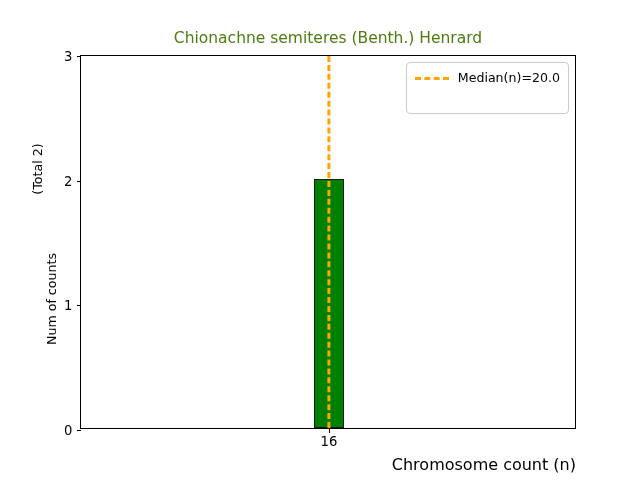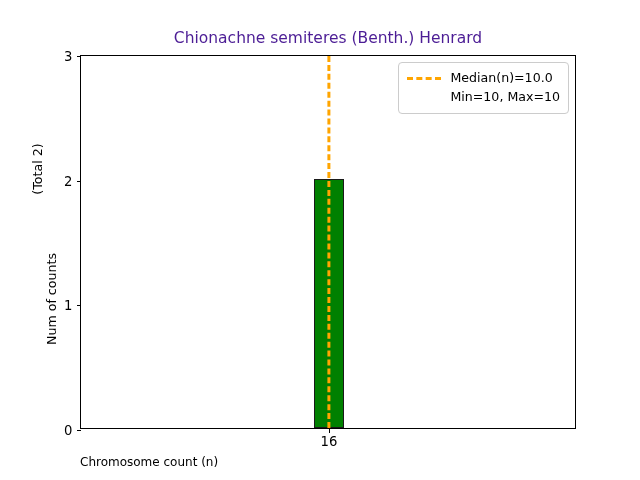--- a/index.html
+++ b/index.html
@@ -23,21 +23,21 @@
   }
 
   
   #chart-title {
     position: absolute;
     left: 80px;
     top: 29px;
     width: 496px;
     text-align: center;
     font-size: 15.5px;
-    color: #4c1d95;
+    color: #4d7c0f;
     white-space: nowrap;
   }
 
   
   #plot-area {
     position: absolute;
     left: 80px;
     top: 55px;
     width: 496px;
     height: 374px;
@@ -82,22 +82,22 @@
     font-size: 13.2px;
     color: #000000;
     line-height: 1;
     white-space: nowrap;
   }
   #xlabel {
     position: absolute;
     left: 80px;
     top: 455px;
     width: 496px;
-    text-align: left;
-    font-size: 12px;
+    text-align: right;
+    font-size: 16px;
     color: #000000;
     white-space: nowrap;
   }
 
   
   .bar {
     position: absolute;
     bottom: 0;
     box-sizing: border-box;
     border: 1.2px solid #1a1a1a;
@@ -193,27 +193,24 @@
         <div class="bar" style="left: 233px; width: 30px; height: 249.333px; background: rgb(0, 128, 0); border-color: rgb(26, 26, 26);"></div>
       </div>
     <div id="vlines">
         <div id="median-line" style="left: 248px; border-left-color: rgb(255, 165, 0);"></div>
       </div>
 
     <div id="legend">
       <div class="legend-row">
         <span class="legend-swatch"></span>
         <span class="legend-block">
-          <span class="legend-text">Median(n)=10.0</span>
+          <span class="legend-text">Median(n)=20.0</span>
         </span>
       </div>
       <div class="legend-row">
         <span class="legend-swatch blank"></span>
-        <span class="legend-block">
-          <span class="legend-text">Min=10, Max=10</span>
-        </span>
       </div>
     </div>
   </div>
 
   <div id="xlabel">Chromosome count (n)</div>
 
 </div>
 
 </body></html>

